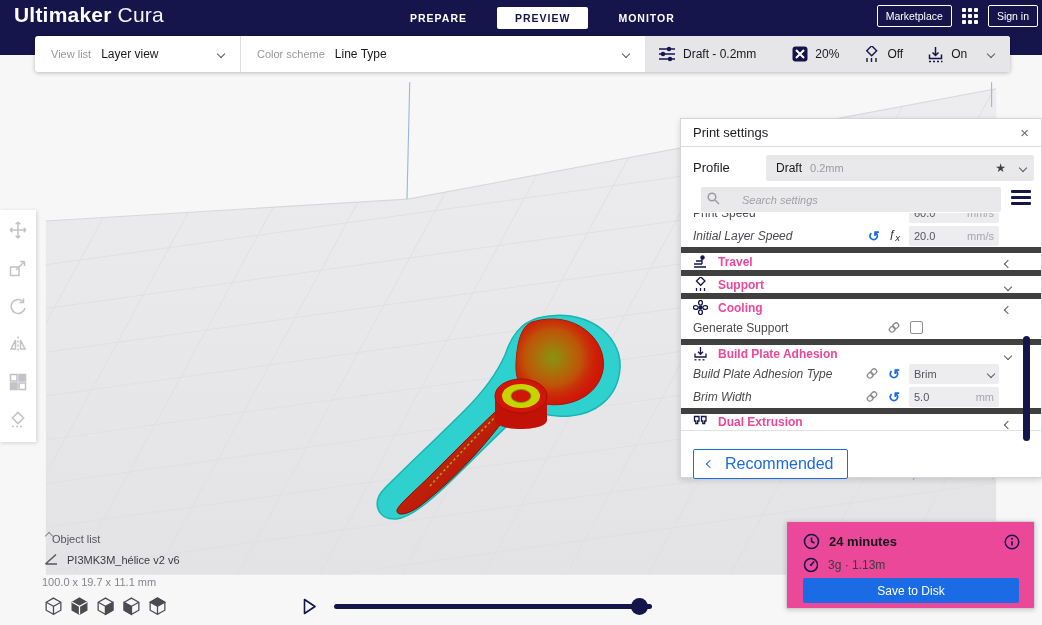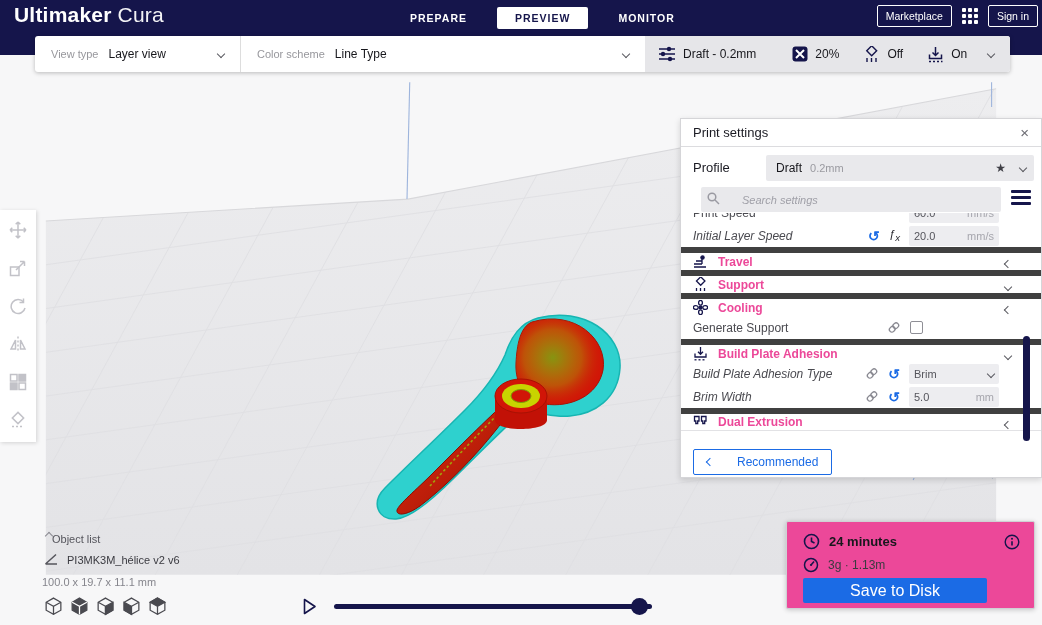--- a/index.html
+++ b/index.html
@@ -74,33 +74,33 @@
            padding:0 5px; font-size:11px; color:#55555c; }
   .field .unit { margin-left:auto; color:#a6a6ad; }
   .field .fchev { margin-left:auto; }
   .reset { color:#1b6be5; font-size:14px; font-weight:bold; margin-right:9px; line-height:1; cursor:pointer; }
   .fx { font-size:11.5px; font-style:italic; color:#2a2a30; margin-right:9px; }
   .linkic { margin-right:9px; display:flex; }
   .linkic svg { stroke:#8a8a92; fill:none; stroke-width:1.3; }
   .checkbox { width:13px; height:13px; border:1px solid #8f8f96; border-radius:2px; background:#fff; margin-right:76px; }
   .scrollbar { position:absolute; right:11px; top:217px; width:7px; height:105px; background:#15154b; border-radius:4px; }
   .panel-foot { position:absolute; left:12px; top:330px; }
-  .rec-btn { display:flex; align-items:center; gap:24px; border:1.5px solid #1b6be5; color:#1b6be5; background:#fff;
-             border-radius:2px; font-size:12px; padding:5px 13px; font-family:inherit; }
+  .rec-btn { display:flex; align-items:center; gap:12px; border:1.5px solid #1b6be5; color:#1b6be5; background:#fff;
+             border-radius:2px; font-size:16px; padding:5px 13px; font-family:inherit; }
   .rec-btn .chev { border-color:#1b6be5; }
 
   
   .job { position:absolute; left:786px; top:521px; width:249px; height:88px; background:#ec4899; z-index:5;
          border:1px solid #d0d0d4; border-radius:2px; box-shadow:0 1px 5px rgba(0,0,0,.2); }
   .job-row { position:absolute; left:16px; display:flex; align-items:center; gap:9px; }
   .job-time { top:11px; font-size:13px; font-weight:bold; color:#17171c; }
   .job-mat { top:35px; font-size:12px; color:#3a3a40; }
   .job-info { position:absolute; right:14px; top:12px; }
-  .save-btn { position:absolute; left:16px; top:56px; width:184px; height:25px; background:#1b6be5; color:#fff;
-              border:none; border-radius:2px; font-size:16px; font-family:inherit; }
+  .save-btn { position:absolute; left:16px; top:56px; width:216px; height:25px; background:#1b6be5; color:#fff;
+              border:none; border-radius:2px; font-size:12px; font-family:inherit; }
 
   
   .objlist-toggle { position:absolute; left:46px; top:533px; display:flex; align-items:flex-start; z-index:4;
                     font-size:11px; color:#55555c; }
   .model-row { position:absolute; left:44px; top:553px; display:flex; align-items:center; gap:9px; z-index:4;
                font-size:11px; color:#3a3a40; }
   .dims { position:absolute; left:42px; top:576px; font-size:11px; color:#85858c; z-index:4; }
   .cubes { position:absolute; left:43px; top:596px; display:flex; gap:5px; z-index:4; }
   .cubes svg { stroke:#4a4a50; stroke-width:1.2; fill:none; cursor:pointer; }
   .playback { position:absolute; left:303px; top:598px; display:flex; align-items:center; z-index:4; }
@@ -213,21 +213,21 @@
         <span></span>
         <span></span>
         <span></span>
     </div>
     <button class="outline-btn">Sign in</button>
   </div>
 </header>
 
 <div class="stage-menu">
   <div class="sm-sec" style="width:205px;">
-    <span class="sm-label">View type</span>
+    <span class="sm-label">View list</span>
     <span class="sm-value">Layer view</span>
     <span class="chev down" style="margin-left:auto;margin-right:16px;"></span>
   </div>
   <div class="sm-div"></div>
   <div class="sm-sec" style="width:404px;justify-content:flex-end;">
     <span class="sm-label">Color scheme</span>
     <span class="sm-value">Line Type</span>
     <span class="chev down" style="margin-left:auto;margin-right:16px;"></span>
   </div>
   <div class="sm-summary">

